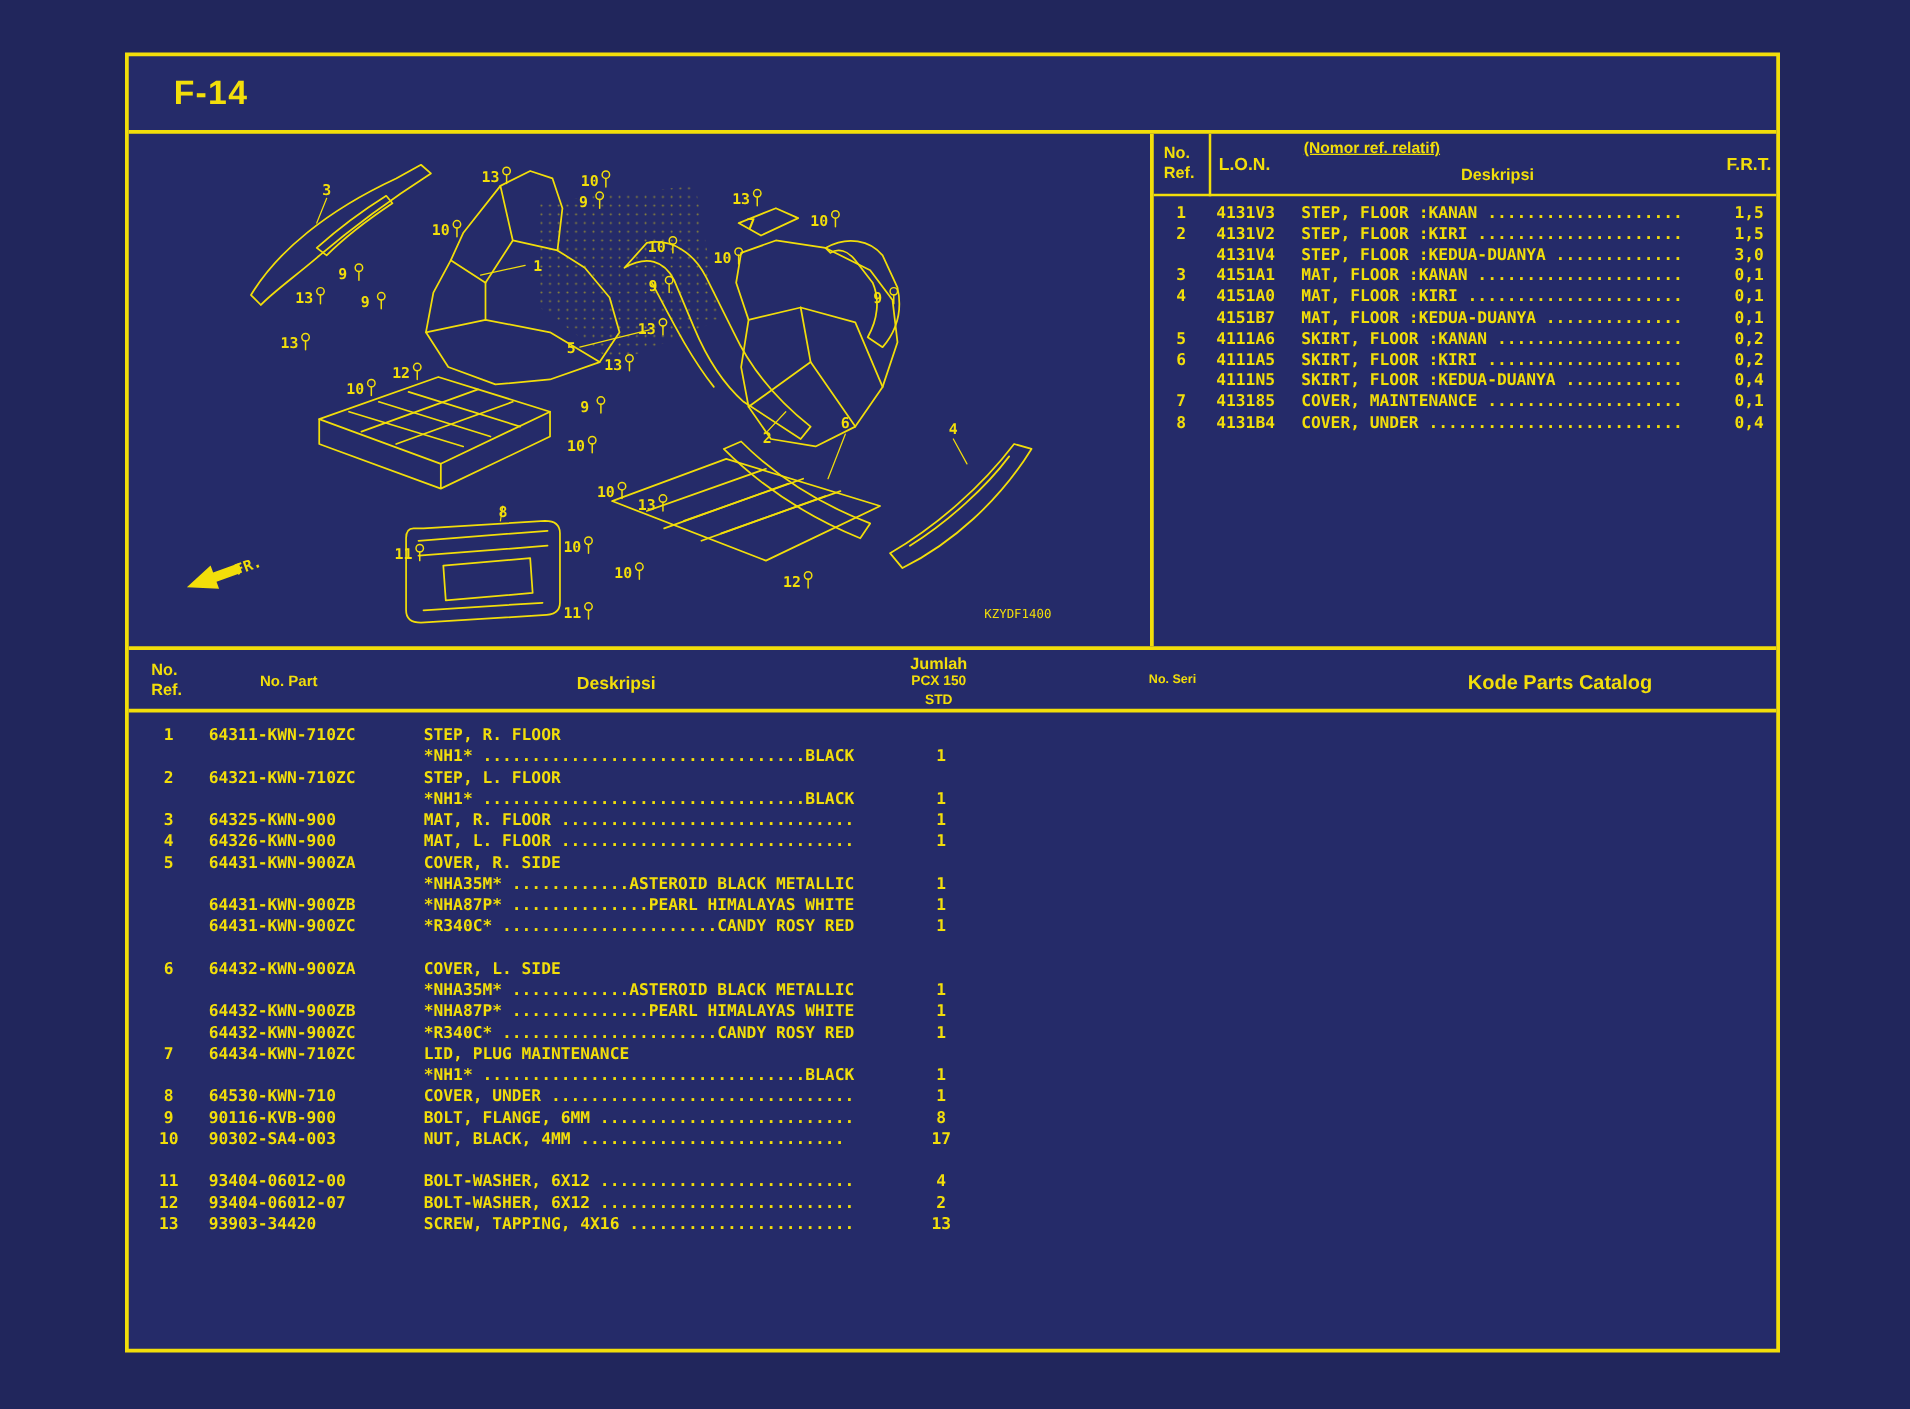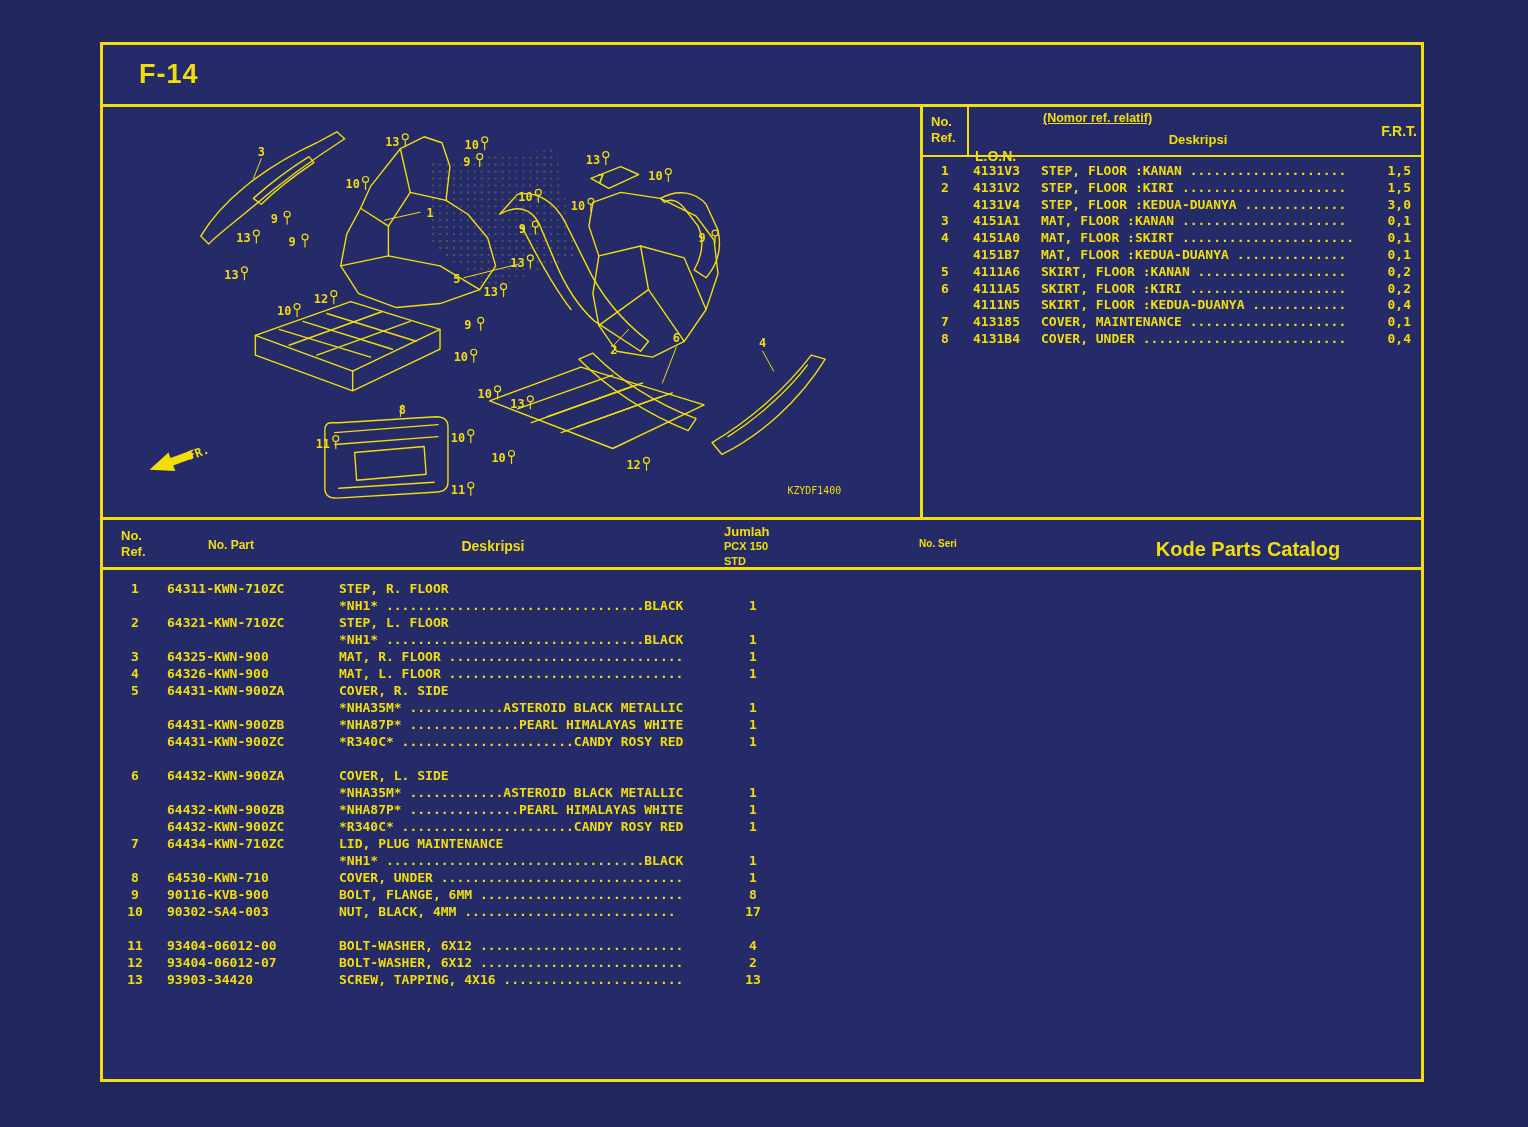--- a/index.html
+++ b/index.html
@@ -34,40 +34,40 @@
   .diag pattern circle{fill:var(--ink);stroke:none;}
   .dlabel{font-family:"DejaVu Sans Mono",monospace;font-weight:bold;font-size:12px;fill:var(--ink);text-anchor:middle;stroke:none;}
   .dcode{font-family:"DejaVu Sans Mono",monospace;font-size:10px;fill:var(--ink);text-anchor:middle;stroke:none;}
   .screw circle{stroke-width:1.2;}
   .screw line{stroke-width:1.2;}
   
   .ref-panel{flex:1;}
   .ref-head{position:relative;height:50px;border-bottom:2px solid var(--ink);font-weight:bold;}
   .rh-no{position:absolute;left:8px;top:7px;font-size:13px;line-height:16px;}
   .rh-vline{position:absolute;left:44px;top:0;bottom:-2px;width:2px;background:var(--ink);}
-  .rh-lon{position:absolute;left:52px;top:16px;font-size:14px;margin-top:25px;}
+  .rh-lon{position:absolute;left:52px;top:16px;font-size:14px;}
   .rh-relatif{position:absolute;left:120px;top:4px;font-size:12.5px;text-decoration:underline;}
   .rh-desk{position:absolute;left:140px;top:25px;width:270px;text-align:center;font-size:13px;}
   .rh-frt{position:absolute;right:4px;top:16px;font-size:14px;}
   .ref-rows{padding-top:6px;font-family:"DejaVu Sans Mono",monospace;font-weight:bold;font-size:13px;}
   .ref-row{display:flex;height:16.8px;line-height:16.8px;white-space:pre;}
   .rc-no{width:44px;text-align:center;}
   .rc-lon{width:74px;padding-left:6px;}
   .rc-desc{flex:1;overflow:hidden;}
   .rc-frt{width:50px;text-align:right;padding-right:10px;}
   
   .tbl-head{position:relative;height:50px;border-bottom:3px solid var(--ink);font-weight:bold;}
   .th-no{position:absolute;left:18px;top:8px;font-size:13px;line-height:16px;}
   .th-part{position:absolute;left:28px;width:200px;top:18px;text-align:center;font-size:12px;}
   .th-desk{position:absolute;left:290px;width:200px;top:18px;text-align:center;font-size:14px;}
-  .th-jumlah{position:absolute;left:621px;width:120px;top:3px;text-align:left;line-height:15px;}
+  .th-jumlah{position:absolute;left:588px;width:120px;top:3px;text-align:center;line-height:15px;}
   .th-jumlah .l1{font-size:13px;}
   .th-jumlah .l2,.th-jumlah .l3{font-size:11px;display:block;}
   .th-seri{position:absolute;left:775px;width:120px;top:18px;text-align:center;font-size:10px;}
-  .th-kode{position:absolute;left:1025px;width:240px;top:18px;text-align:center;font-size:20px;}
+  .th-kode{position:absolute;left:1025px;width:240px;top:18px;text-align:center;font-size:16px;}
   .tbl-body{padding-top:10px;font-family:"DejaVu Sans Mono",monospace;font-weight:bold;font-size:13px;}
   .parts-row{display:flex;height:17px;line-height:17px;white-space:pre;}
   .pc-ref{width:64px;text-align:center;}
   .pc-part{width:172px;}
   .pc-desc{width:384px;overflow:hidden;}
   .pc-qty{width:60px;text-align:center;}
 </style>
 </head>
 <body>
 
@@ -322,21 +322,21 @@
         <div class="rh-lon">L.O.N.</div>
         <div class="rh-relatif">(Nomor ref. relatif)</div>
         <div class="rh-desk">Deskripsi</div>
         <div class="rh-frt">F.R.T.</div>
       </div>
       <div class="ref-rows">
           <div class="ref-row"><span class="rc-no">1</span><span class="rc-lon">4131V3</span><span class="rc-desc">STEP, FLOOR :KANAN ....................</span><span class="rc-frt">1,5</span></div>
           <div class="ref-row"><span class="rc-no">2</span><span class="rc-lon">4131V2</span><span class="rc-desc">STEP, FLOOR :KIRI .....................</span><span class="rc-frt">1,5</span></div>
           <div class="ref-row"><span class="rc-no"></span><span class="rc-lon">4131V4</span><span class="rc-desc">STEP, FLOOR :KEDUA-DUANYA .............</span><span class="rc-frt">3,0</span></div>
           <div class="ref-row"><span class="rc-no">3</span><span class="rc-lon">4151A1</span><span class="rc-desc">MAT, FLOOR :KANAN .....................</span><span class="rc-frt">0,1</span></div>
-          <div class="ref-row"><span class="rc-no">4</span><span class="rc-lon">4151A0</span><span class="rc-desc">MAT, FLOOR :SKIRT ......................</span><span class="rc-frt">0,1</span></div>
+          <div class="ref-row"><span class="rc-no">4</span><span class="rc-lon">4151A0</span><span class="rc-desc">MAT, FLOOR :KIRI ......................</span><span class="rc-frt">0,1</span></div>
           <div class="ref-row"><span class="rc-no"></span><span class="rc-lon">4151B7</span><span class="rc-desc">MAT, FLOOR :KEDUA-DUANYA ..............</span><span class="rc-frt">0,1</span></div>
           <div class="ref-row"><span class="rc-no">5</span><span class="rc-lon">4111A6</span><span class="rc-desc">SKIRT, FLOOR :KANAN ...................</span><span class="rc-frt">0,2</span></div>
           <div class="ref-row"><span class="rc-no">6</span><span class="rc-lon">4111A5</span><span class="rc-desc">SKIRT, FLOOR :KIRI ....................</span><span class="rc-frt">0,2</span></div>
           <div class="ref-row"><span class="rc-no"></span><span class="rc-lon">4111N5</span><span class="rc-desc">SKIRT, FLOOR :KEDUA-DUANYA ............</span><span class="rc-frt">0,4</span></div>
           <div class="ref-row"><span class="rc-no">7</span><span class="rc-lon">413185</span><span class="rc-desc">COVER, MAINTENANCE ....................</span><span class="rc-frt">0,1</span></div>
           <div class="ref-row"><span class="rc-no">8</span><span class="rc-lon">4131B4</span><span class="rc-desc">COVER, UNDER ..........................</span><span class="rc-frt">0,4</span></div>
         </div>
     </div>
 
   </div>

